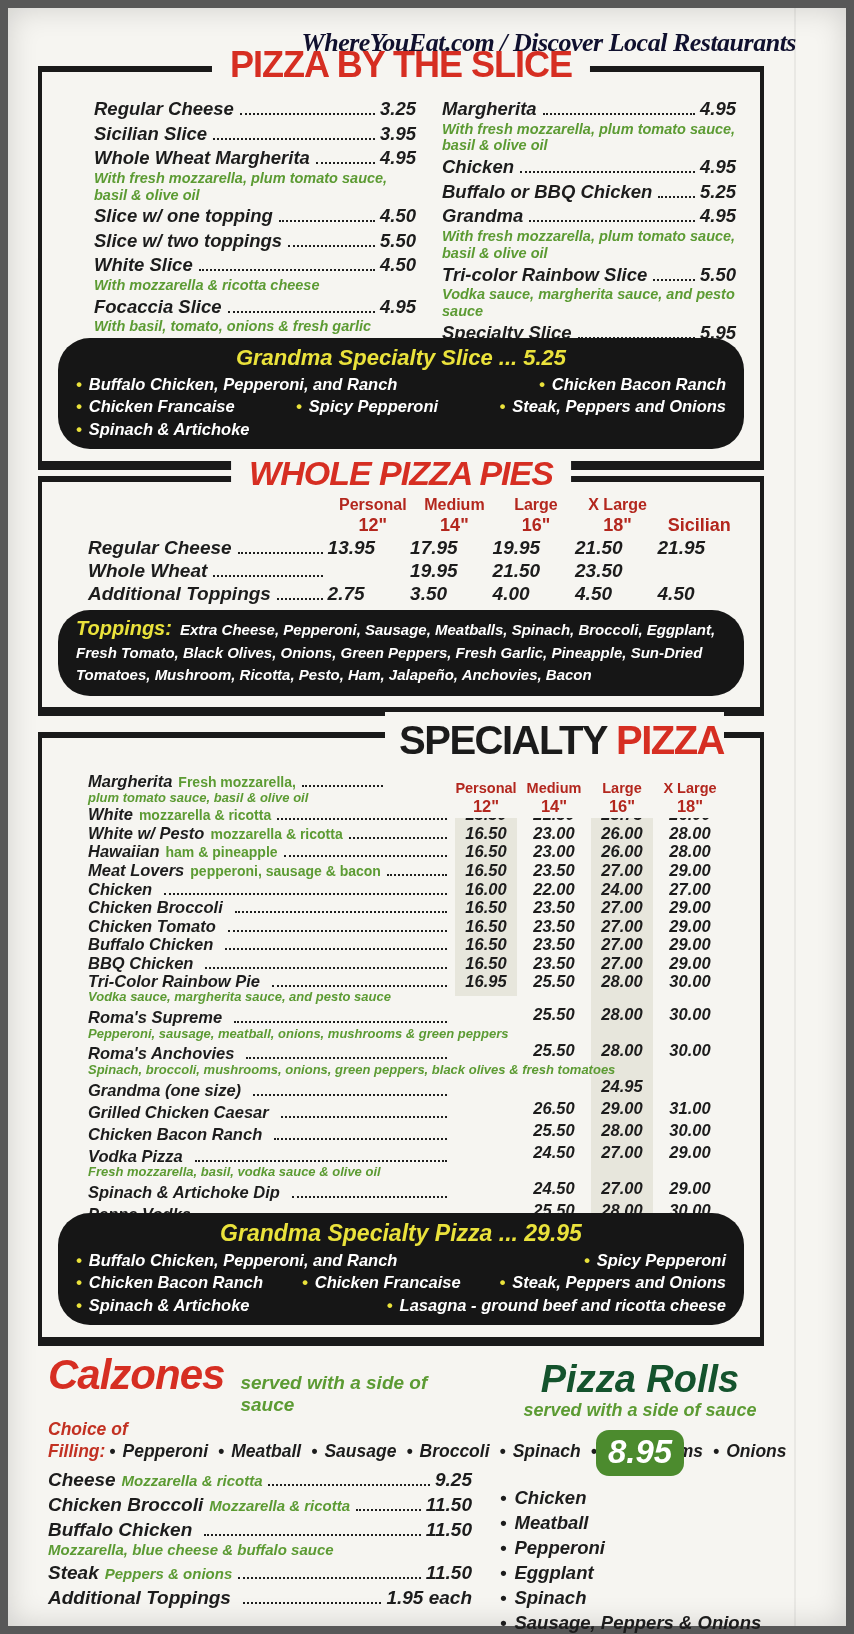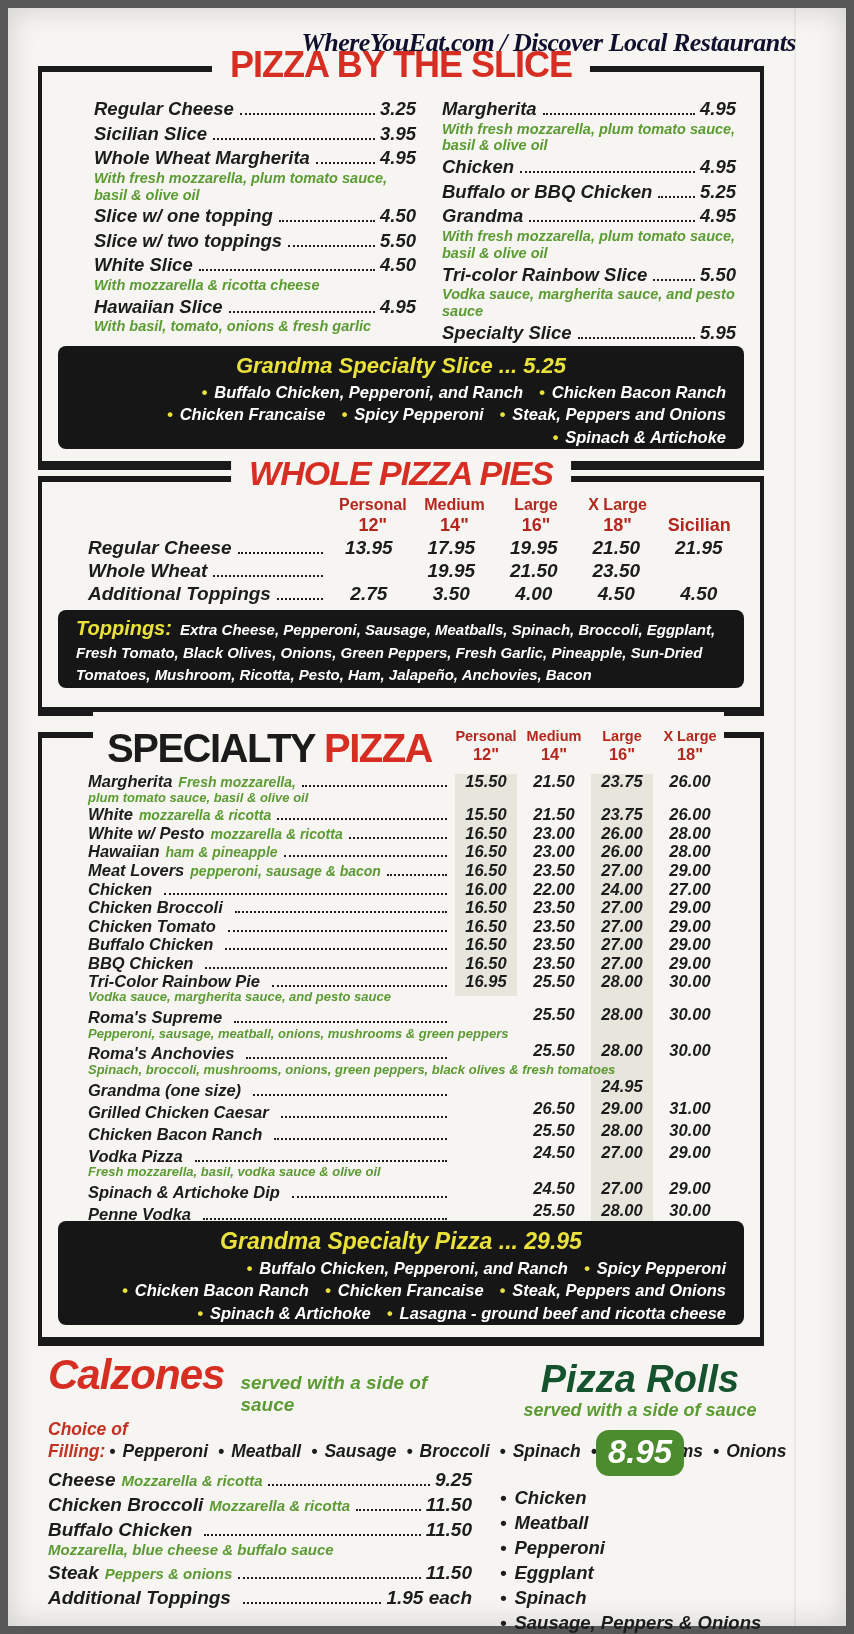--- a/index.html
+++ b/index.html
@@ -60,67 +60,67 @@
     border-bottom: 2.4px dotted #1e1e1e;
     margin: 0 5px 4px 6px;
   }
   .mi-price { font-size: 18.5px; font-weight: bold; font-style: italic; white-space: nowrap; }
   .mi-desc {
     font-size: 14.5px; line-height: 1.16; font-weight: bold; font-style: italic;
     color: #5c9b33; margin-bottom: 2px;
   }
   
   .bbox {
-    position: absolute; background: #161616; border-radius: 8px; color: #fff;
-    padding: 7px 18px 1px; z-index: 3;
+    position: absolute; background: #161616; border-radius: 32px; color: #fff;
+    padding: 7px 18px 9px; z-index: 3;
   }
   .box1 { left: 16px; right: 16px; bottom: 12px; }
   .bbox-title {
     text-align: center; color: #eae23b;
     font-size: 22px; font-weight: bold; font-style: italic; margin-bottom: 2px;
   }
   .bbox-items {
-    display: flex; flex-wrap: wrap; justify-content: flex-end;
-    column-gap: 16px; font-size: 16.5px; font-weight: bold; font-style: italic;
+    display: flex; flex-wrap: wrap; justify-content: space-between;
+    column-gap: 25px; font-size: 16.5px; font-weight: bold; font-style: italic;
     line-height: 1.35;
   }
   .blt-y { color: #eae23b; margin-right: 7px; }
   
   .sec2 { left: 30px; top: 468px; width: 726px; height: 240px; }
   .wp-table { position: absolute; top: 14px; left: 46px; right: 20px; }
   .wp-hrow { display: flex; padding-left: 244px; }
   .wp-h { width: 84px; text-align: center; color: #b3271e; font-weight: bold; }
   .wp-hname { font-size: 16px; height: 19px; }
   .wp-hsize { font-size: 18px; height: 21px; }
   .wp-row { display: flex; align-items: baseline; line-height: 1.22; }
   .wp-rowname { display: flex; align-items: baseline; width: 244px; }
   .wp-name { font-size: 19px; font-weight: bold; font-style: italic; white-space: nowrap; }
-  .wp-cell { width: 84px; text-align: center; font-size: 19px; font-weight: bold; font-style: italic; }
+  .wp-cell { width: 84px; font-size: 19px; font-weight: bold; font-style: italic; }
   .box2 { left: 16px; right: 16px; top: 128px; }
   .tp-label { color: #eae23b; font-size: 20px; font-weight: bold; font-style: italic; margin-right: 8px; }
   .tp-text { font-size: 15px; font-weight: bold; font-style: italic; line-height: 1.5; }
   
   .sec3 { left: 30px; top: 724px; width: 726px; height: 614px; }
   .sec3 .sec-head {
     left: auto; right: 36px; transform: none; top: -26px;
-    display: flex; align-items: flex-start; gap: 20px; padding: 16px 0 0 14px;
+    display: flex; align-items: flex-end; gap: 20px; padding: 8px 0 0 14px; flex-direction: column;
   }
   .h3 { font-size: 40px; font-weight: bold; letter-spacing: -1.5px; color: #1b1b1b; line-height: 1; }
   .h3 .red { color: #d62e22; }
   .sp-heads { display: flex; padding-bottom: 2px; }
   .sp-h { width: 68px; text-align: center; color: #b3271e; font-weight: bold; }
   .sp-hname { font-size: 14.5px; height: 17px; }
   .sp-hsize { font-size: 16.5px; height: 19px; }
   .stripe { position: absolute; background: #e7e6dc; z-index: 0; }
   .stripe-personal { left: 413px; width: 62px; top: 36px; height: 222px; }
   .stripe-large    { left: 549px; width: 62px; top: 36px; height: 455px; }
   .sp-rows { position: absolute; top: 34px; left: 0; right: 0; padding: 0 36px 0 46px; z-index: 1; }
   .sp-top { display: flex; align-items: baseline; position: relative; line-height: 1.12; }
   .sp-name { font-size: 16.5px; font-weight: bold; font-style: italic; white-space: nowrap; }
-  .sp-inline { font-size: 14px; color: #5c9b33; font-weight: bold; font-style: italic; margin-left: 6px; white-space: nowrap; }
+  .sp-inline { font-size: 14px; color: #5c9b33; font-weight: bold; margin-left: 6px; white-space: nowrap; }
   .sp-top .dots { margin-bottom: 3px; border-bottom-width: 2.2px; }
   .sp-prices { display: flex; }
   .sp-cell { width: 68px; text-align: center; font-size: 16.5px; font-weight: bold; font-style: italic; }
   .sp-below { font-size: 13px; line-height: 1.1; color: #5c9b33; font-weight: bold; font-style: italic; }
   .sp-note {
     position: absolute; right: 0; top: 1px; width: 204px;
     color: #c23122; font-size: 13.5px; font-weight: bold; font-style: italic;
     text-align: center; white-space: nowrap;
   }
   .box3 { left: 16px; right: 16px; bottom: 12px; }
@@ -217,21 +217,21 @@
             <div class="mi-line">
               <span class="mi-name">White Slice</span>
               <span class="dots"></span>
               <span class="mi-price">4.50</span>
             </div>
             <div class="mi-desc">With mozzarella &amp; ricotta cheese</div>
           </div>
 
           <div class="mi">
             <div class="mi-line">
-              <span class="mi-name">Hawaiian Slice</span>
+              <span class="mi-name">Focaccia Slice</span>
               <span class="dots"></span>
               <span class="mi-price">4.95</span>
             </div>
             <div class="mi-desc">With basil, tomato, onions &amp; fresh garlic</div>
           </div>
         </div>
       <div class="slice-col-right">
 
           <div class="mi">
             <div class="mi-line">

